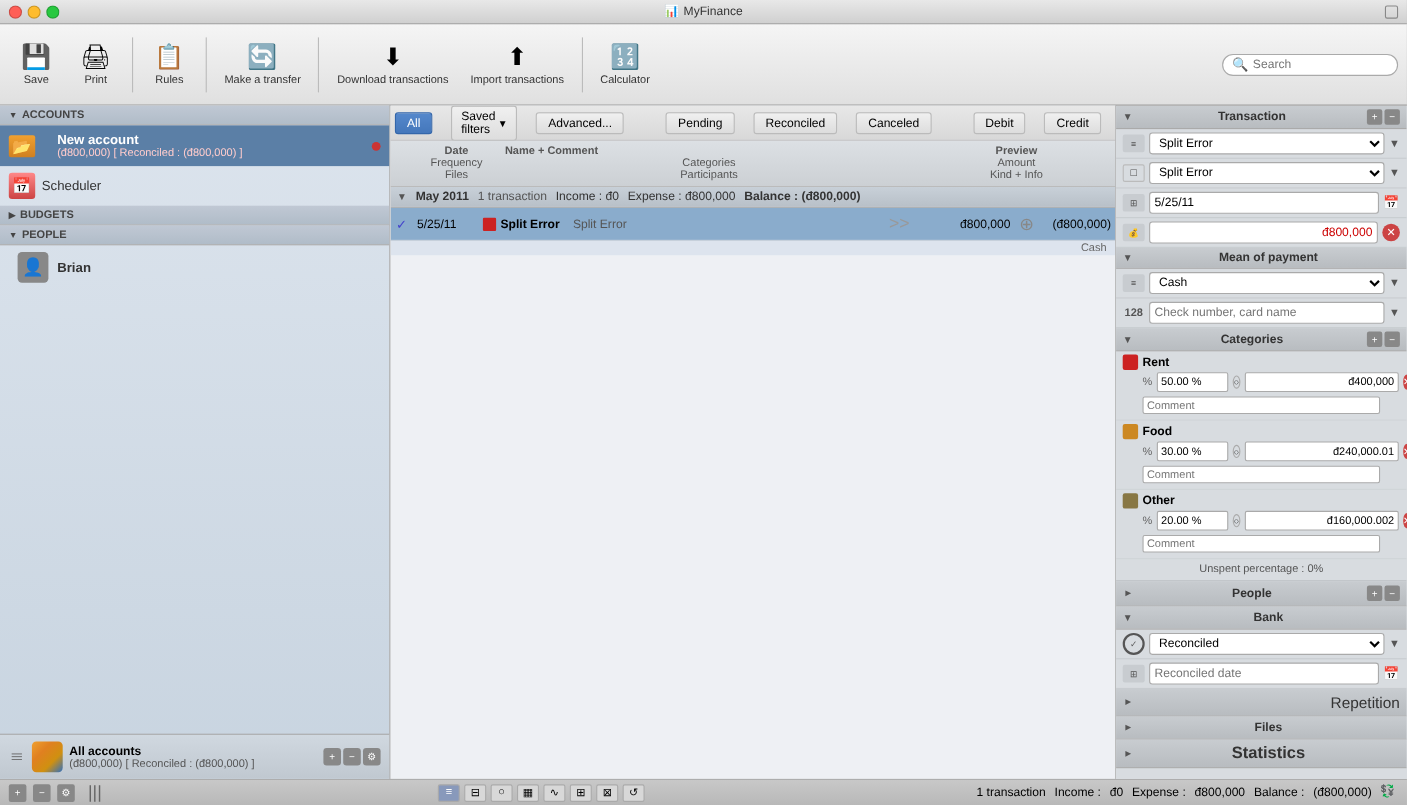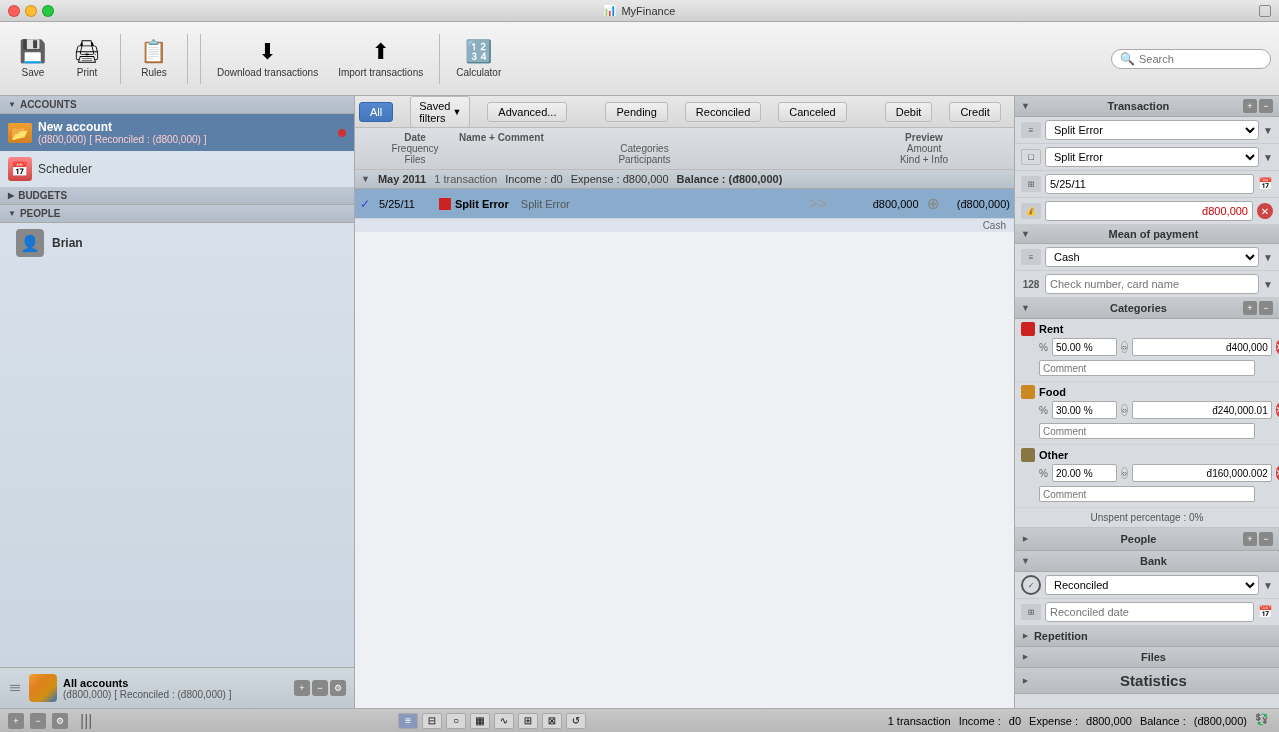--- a/index.html
+++ b/index.html
@@ -153,20 +153,24 @@
   <div class="tool-btn">
     <span class="tool-icon icon-print"></span>
     <span class="tool-label">Print</span>
   </div>
   <div class="toolbar-separator"></div>
   <div class="tool-btn">
     <span class="tool-icon icon-rules"></span>
     <span class="tool-label">Rules</span>
   </div>
   <div class="toolbar-separator"></div>
+  <div class="tool-btn">
+    <span class="tool-icon icon-transfer"></span>
+    <span class="tool-label">Make a transfer</span>
+  </div>
   <div class="toolbar-separator"></div>
   <div class="tool-btn">
     <span class="tool-icon icon-download"></span>
     <span class="tool-label">Download transactions</span>
   </div>
   <div class="tool-btn">
     <span class="tool-icon icon-import"></span>
     <span class="tool-label">Import transactions</span>
   </div>
   <div class="toolbar-separator"></div>
@@ -186,21 +190,21 @@
 
     <div class="sidebar-section-header">
       <span class="sidebar-triangle">▼</span>
       <span>ACCOUNTS</span>
     </div>
 
     <div class="account-item">
       <div class="account-icon">
         <span style="font-size: 14px;">📂</span>
       </div>
-      <div style="flex:1;">
+      <div style="flex:1;margin-left:14px;">
         <div class="account-name">New account</div>
         <div class="account-balance">(đ800,000) [ Reconciled : (đ800,000) ]</div>
       </div>
       <div class="account-dot"></div>
     </div>
 
     <div class="scheduler-item">
       <div class="scheduler-icon">
         <span style="font-size: 14px;">📅</span>
       </div>
@@ -490,21 +494,21 @@
         <div style="width:20px; height:16px; background:#c8ccd0; border-radius:2px; display:flex; align-items:center; justify-content:center;">
           <span style="font-size:8px; color:#555;">⊞</span>
         </div>
         <input type="text" class="rp-date-input" placeholder="Reconciled date" style="">
         <span class="rp-cal-btn">📅</span>
       </div>
     </div>
 
     <div style="display:flex; align-items:center; padding: 4px 6px; background: linear-gradient(to bottom, #c8ccd0, #b8bcc0); border-bottom: 1px solid #aaa; cursor:pointer;">
       <span style="font-size:9px; color:#555; margin-right:4px; display:inline-block; transform:rotate(-90deg);">▼</span>
-      <span style="font-size:11px; font-weight:bold; color:#333; flex:1; text-align:left;">Repetition</span>
+      <span style="font-size:14px; font-weight:normal; color:#333; flex:1; text-align:right;">Repetition</span>
     </div>
 
     <div style="display:flex; align-items:center; padding: 4px 6px; background: linear-gradient(to bottom, #c8ccd0, #b8bcc0); border-bottom: 1px solid #aaa; cursor:pointer;">
       <span style="font-size:9px; color:#555; margin-right:4px; display:inline-block; transform:rotate(-90deg);">▼</span>
       <span style="font-size:11px; font-weight:bold; color:#333; flex:1; text-align:center;">Files</span>
     </div>
 
     <div style="display:flex; align-items:center; padding: 4px 6px; background: linear-gradient(to bottom, #c8ccd0, #b8bcc0); border-bottom: 1px solid #aaa; cursor:pointer;">
       <span style="font-size:9px; color:#555; margin-right:4px; display:inline-block; transform:rotate(-90deg);">▼</span>
       <span style="font-size:15px; font-weight:bold; color:#333; flex:1; text-align:center;">Statistics</span>

